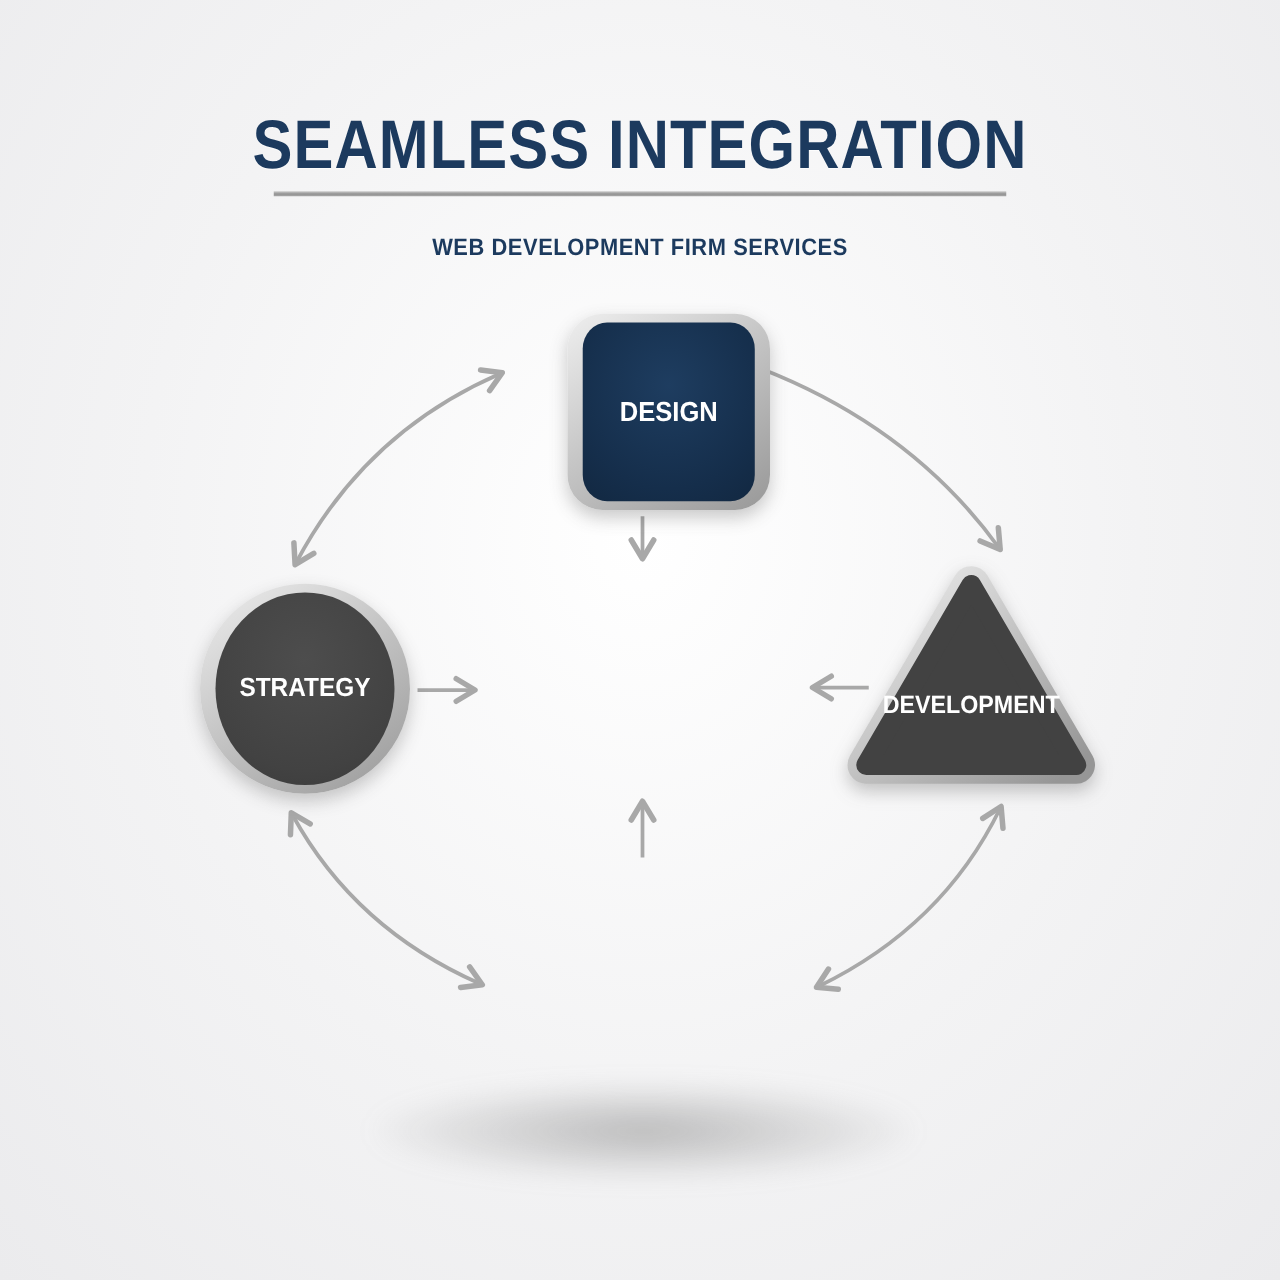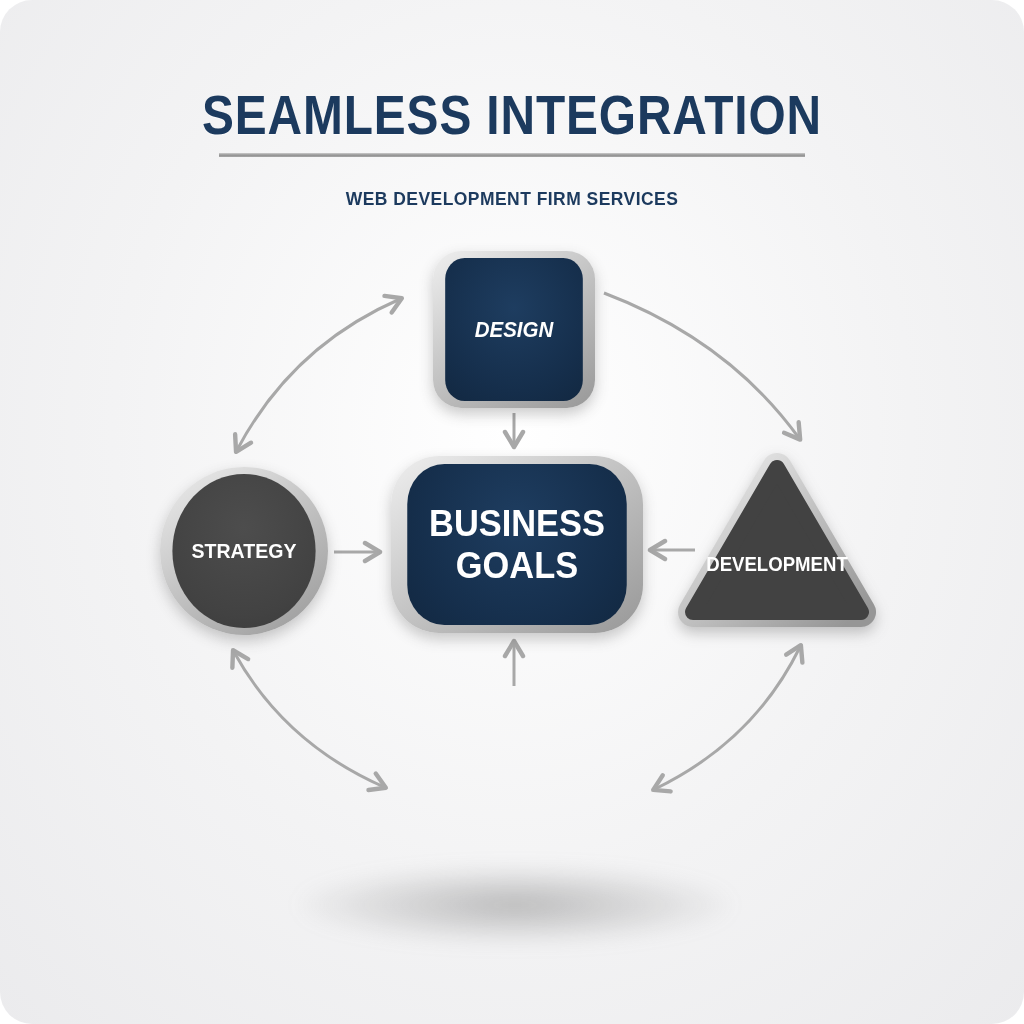--- a/index.html
+++ b/index.html
@@ -8,21 +8,20 @@
     width: 1024px;
     height: 1024px;
     overflow: hidden;
     font-family: "Liberation Sans", sans-serif;
   }
   .canvas {
     position: relative;
     width: 1024px;
     height: 1024px;
     background: radial-gradient(ellipse at 50% 42%, #ffffff 0%, #f3f3f4 55%, #ebebed 100%);
-    border-radius: 32px;
   }
   
   .title {
     position: absolute;
     top: 88px;
     left: 0;
     width: 100%;
     text-align: center;
     font-size: 55px;
     font-weight: bold;
@@ -77,21 +76,21 @@
     display: flex;
     align-items: center;
     justify-content: center;
     text-align: center;
     color: #ffffff;
     font-weight: bold;
   }
   .fill-navy { background: radial-gradient(circle at 50% 35%, #1e3d60 0%, #152e4b 70%, #122841 100%); }
   .fill-gray { background: radial-gradient(circle at 50% 35%, #4d4d4d 0%, #424242 70%, #3a3a3a 100%); }
 
-  .design-box   { left: 433px; top: 251px; width: 162px; height: 157px; border-radius: 28px; font-style: italic; }
+  .design-box   { left: 454px; top: 251px; width: 162px; height: 157px; border-radius: 28px; }
   .design-box .shape-inner { border-radius: 21px; font-size: 22px; transform: scaleX(0.93); }
 
   .center-box   { left: 391px; top: 456px; width: 252px; height: 177px; border-radius: 48px; padding: 8px; }
   .center-box .shape-inner { border-radius: 40px; font-size: 37px; line-height: 1.12; transform: scaleX(0.93); padding: 0 24px; }
 
   .strategy-circle { left: 160px; top: 467px; width: 168px; height: 168px; border-radius: 50%; }
   .strategy-circle .shape-inner { border-radius: 50%; font-size: 21px; transform: scaleX(0.93); }
 
   .marketing-ellipse { left: 398px; top: 687px; width: 232px; height: 163px; border-radius: 50%; }
   .marketing-ellipse .shape-inner { border-radius: 50%; font-size: 22px; transform: scaleX(0.93); }
@@ -156,23 +155,20 @@
     <g style="filter: drop-shadow(0 6px 7px rgba(70,70,70,0.3));">
       <path d="M777 468 L861 612 L693 612 Z" fill="none" stroke="url(#silverGrad)" stroke-width="30" stroke-linejoin="round"></path>
       <path d="M777 468 L861 612 L693 612 Z" fill="#424242" stroke="#424242" stroke-width="16" stroke-linejoin="round"></path>
     </g>
   </svg>
 
   <div class="shape-outer design-box">
     <div class="shape-inner fill-navy">DESIGN</div>
   </div>
 
-  <div class="shape-outer center-box">
-    <div class="shape-inner fill-navy">BUSINESS GOALS</div>
-  </div>
 
   <div class="shape-outer strategy-circle">
     <div class="shape-inner fill-gray">STRATEGY</div>
   </div>
 
 
   <div class="development-label">DEVELOPMENT</div>
 
 </div>
 

